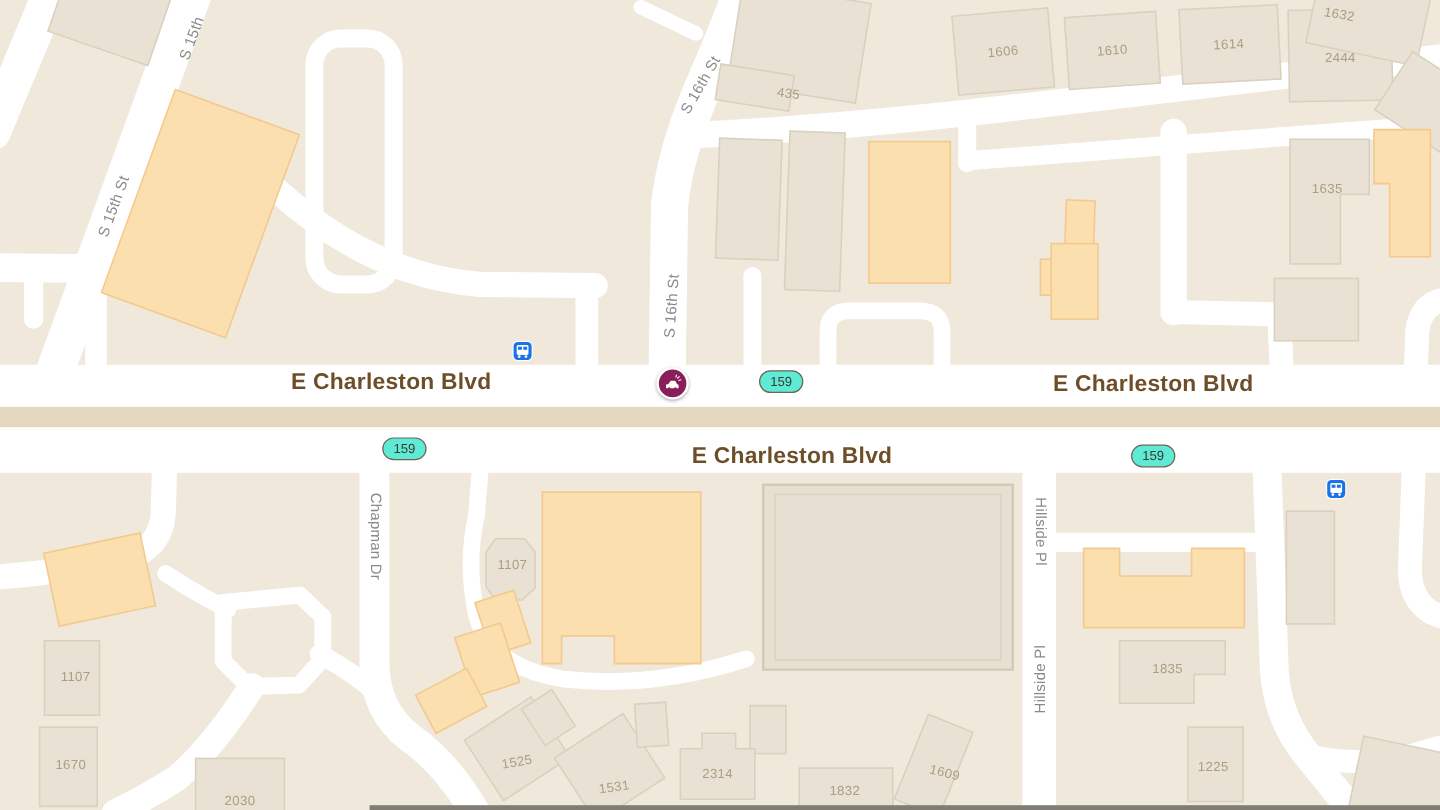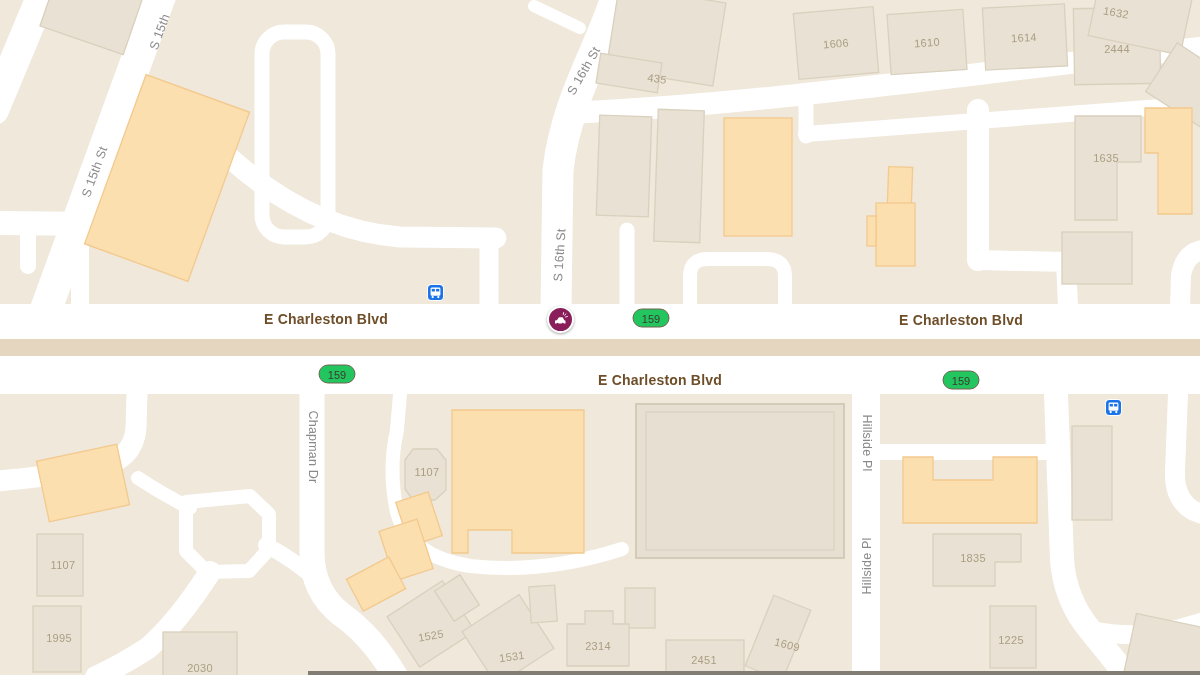--- a/index.html
+++ b/index.html
@@ -1,23 +1,23 @@
 <!DOCTYPE html>
 <html><head>
 <meta charset="utf-8">
 <style>
   html,body{margin:0;padding:0;background:#ddd;}
   #stage{position:relative;width:1200px;height:675px;overflow:hidden;
          background:#efe8db;font-family:"Liberation Sans",sans-serif;}
   #base{position:absolute;left:0;top:0;}
   .lbl{position:absolute;white-space:nowrap;line-height:1;}
   .st{font-size:12.5px;color:#8a8a8a;letter-spacing:.2px;}
-  .rd{font-size:14px;font-weight:700;color:#6e4e28;letter-spacing:.2px;}
+  .rd{font-size:19px;font-weight:700;color:#6e4e28;letter-spacing:.2px;}
   .bn{font-size:11px;color:#ab9e83;letter-spacing:.3px;}
-  .shield{position:absolute;width:37px;height:19px;background:#22c55e;
+  .shield{position:absolute;width:37px;height:19px;background:#5eead4;
           border:1.6px solid #6e654f;border-radius:10px;box-sizing:border-box;
           display:flex;align-items:center;justify-content:center;
           font-size:11px;color:#3d3a31;transform:translate(-50%,-50%);}
   .bus{position:absolute;width:15px;height:15px;background:#1a73e8;
        border-radius:3.5px;box-shadow:0 0 0 1px rgba(255,255,255,.9);}
   .incident{position:absolute;width:27px;height:27px;background:#8a1e5a;
             border:2px solid #fff;border-radius:50%;box-sizing:border-box;
             box-shadow:0 1px 3px rgba(0,0,0,.35);
             display:flex;align-items:center;justify-content:center;}
 </style>
@@ -142,26 +142,26 @@
 
   <div class="lbl bn" style="left:657px;top:79px;transform:translate(-50%,-50%) rotate(8deg);">435</div>
   <div class="lbl bn" style="left:836px;top:44px;transform:translate(-50%,-50%) rotate(-5deg);">1606</div>
   <div class="lbl bn" style="left:927px;top:43px;transform:translate(-50%,-50%) rotate(-4deg);">1610</div>
   <div class="lbl bn" style="left:1024px;top:38px;transform:translate(-50%,-50%) rotate(-3deg);">1614</div>
   <div class="lbl bn" style="left:1117px;top:49px;transform:translate(-50%,-50%);">2444</div>
   <div class="lbl bn" style="left:1116px;top:13px;transform:translate(-50%,-50%) rotate(10deg);">1632</div>
   <div class="lbl bn" style="left:1106px;top:158px;transform:translate(-50%,-50%);">1635</div>
   <div class="lbl bn" style="left:427px;top:472px;transform:translate(-50%,-50%);">1107</div>
   <div class="lbl bn" style="left:63px;top:565px;transform:translate(-50%,-50%);">1107</div>
-  <div class="lbl bn" style="left:59px;top:638px;transform:translate(-50%,-50%);">1995</div>
+  <div class="lbl bn" style="left:59px;top:638px;transform:translate(-50%,-50%);">1670</div>
   <div class="lbl bn" style="left:200px;top:668px;transform:translate(-50%,-50%);">2030</div>
   <div class="lbl bn" style="left:431px;top:636px;transform:translate(-50%,-50%) rotate(-10deg);">1525</div>
   <div class="lbl bn" style="left:512px;top:657px;transform:translate(-50%,-50%) rotate(-8deg);">1531</div>
   <div class="lbl bn" style="left:598px;top:646px;transform:translate(-50%,-50%);">2314</div>
-  <div class="lbl bn" style="left:704px;top:660px;transform:translate(-50%,-50%);">2451</div>
+  <div class="lbl bn" style="left:704px;top:660px;transform:translate(-50%,-50%);">1832</div>
   <div class="lbl bn" style="left:787px;top:645px;transform:translate(-50%,-50%) rotate(14deg);">1609</div>
   <div class="lbl bn" style="left:973px;top:558px;transform:translate(-50%,-50%);">1835</div>
   <div class="lbl bn" style="left:1011px;top:640px;transform:translate(-50%,-50%);">1225</div>
 
   <div class="bus" style="left:428px;top:285px;">
     <svg width="15" height="15" viewBox="0 0 15 15">
       <rect x="2.6" y="2.4" width="9.8" height="8.4" rx="1.4" fill="#fff"></rect>
       <rect x="3.7" y="3.9" width="3.2" height="2.6" fill="#1a73e8"></rect>
       <rect x="8.1" y="3.9" width="3.2" height="2.6" fill="#1a73e8"></rect>
       <circle cx="4.7" cy="12.1" r="1.15" fill="#fff"></circle>

